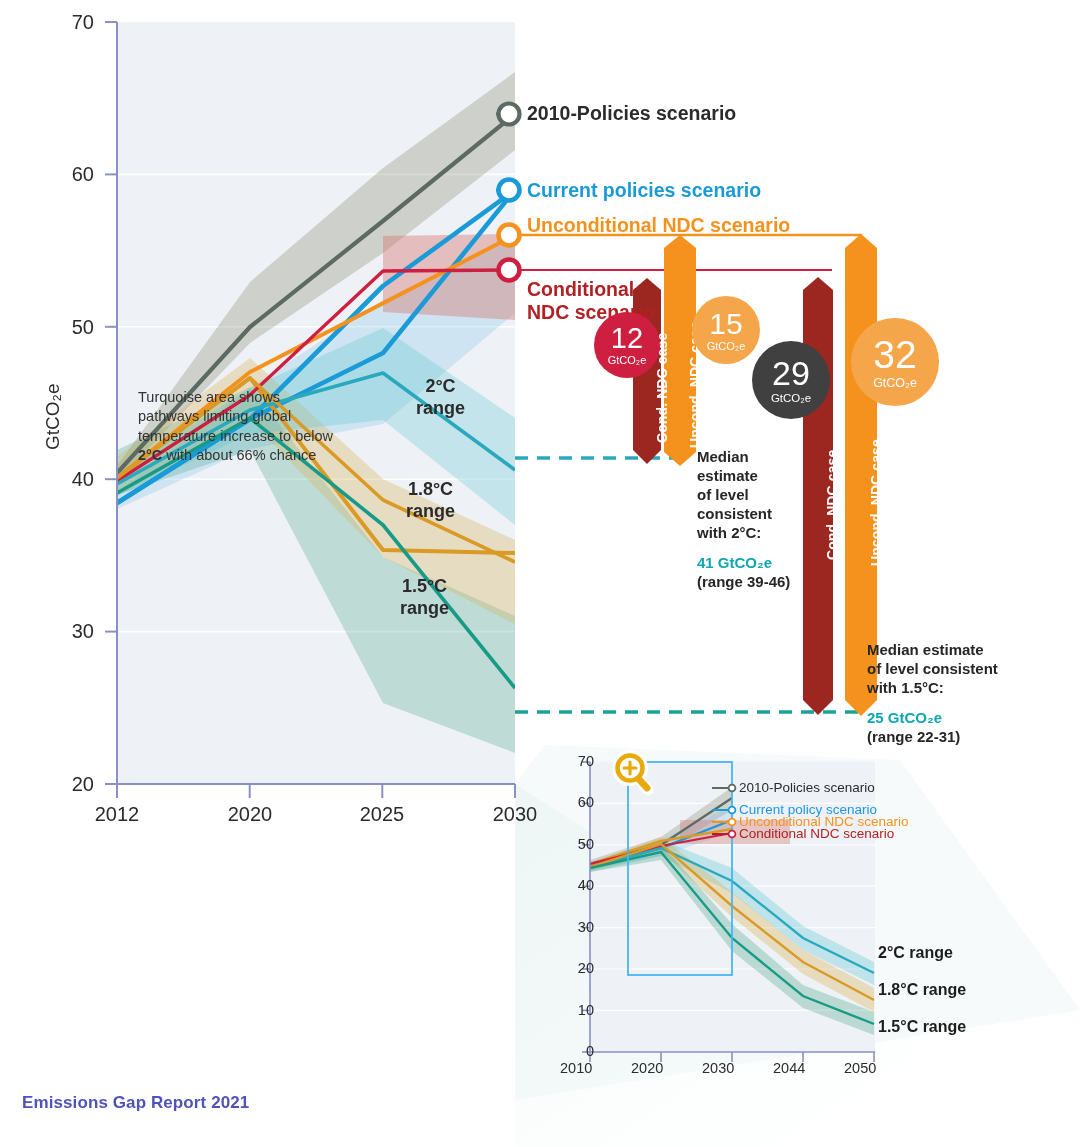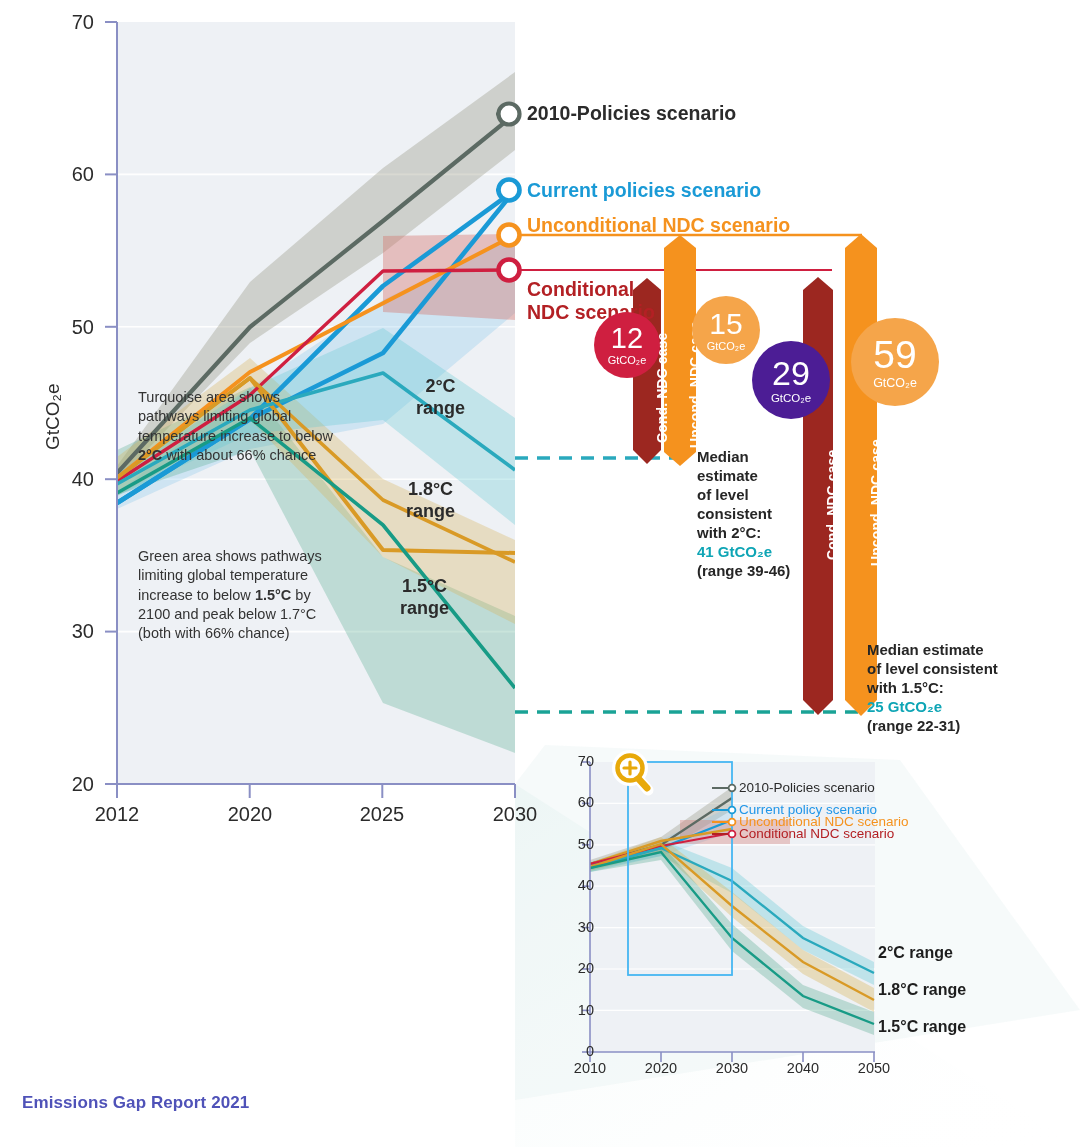--- a/index.html
+++ b/index.html
@@ -88,21 +88,21 @@
   }
 
   
   .median {
     position: absolute;
     font-size: 15px;
     color: #262626;
     line-height: 1.27;
     font-weight: bold;
   }
-  .median .val { color: #0ea5b5; }
+  .median .val { color: #0ea5b5; margin-top: 11px; }
 
   
   .bar-text {
     position: absolute;
     font-size: 14px;
     font-weight: bold;
     color: #ffffff;
     white-space: nowrap;
     transform: rotate(-90deg);
     transform-origin: left top;
@@ -129,21 +129,21 @@
     position: absolute;
     font-size: 14.5px;
     color: #2b2b2b;
     text-align: right;
     width: 34px;
   }
   .inset-xlab {
     position: absolute;
     font-size: 14.5px;
     color: #2b2b2b;
-    text-align: center;
+    text-align: left;
     width: 60px;
   }
   .inset-legend {
     position: absolute;
     font-size: 13.5px;
     white-space: nowrap;
   }
   .inset-range {
     position: absolute;
     font-size: 16px;
@@ -284,23 +284,20 @@
   <div class="range-label" style="left:416px; top:376px; white-space:pre-line;">2°C
 range</div>
   <div class="range-label" style="left:406px; top:479px; white-space:pre-line;">1.8°C
 range</div>
   <div class="range-label" style="left:400px; top:576px; white-space:pre-line;">1.5°C
 range</div>
 
   <div class="note" style="left:138px; top:388px; width:196px;">
     Turquoise area shows pathways limiting global temperature increase to below <b>2°C</b> with about 66% chance
   </div>
-  <div class="note" style="left:138px; top:547px; width:196px;">
-    Green area shows pathways limiting global temperature increase to below <b>1.5°C</b> by 2100 and peak below 1.7°C (both with 66% chance)
-  </div>
 
 
   <div class="median" style="left:697px; top:447px; width:110px;">
     <div>Median</div>
     <div>estimate</div>
     <div>of level</div>
     <div>consistent</div>
     <div>with 2°C:</div>
     <div class="val">41 GtCO₂e</div>
     <div>(range 39-46)</div>
@@ -320,26 +317,26 @@
   <div class="bar-text" style="left:868px; top:566px;">Uncond. NDC case</div>
 
   <div class="bubble" style="left:594px; top:312px; width:66px; height:66px; background:#cf1f40;">
     <span class="num" style="font-size:29px;">12</span>
     <span class="unit" style="font-size:11px; margin-top:2px;">GtCO₂e</span>
   </div>
   <div class="bubble" style="left:692px; top:296px; width:68px; height:68px; background:#f5a54a;">
     <span class="num" style="font-size:30px;">15</span>
     <span class="unit" style="font-size:11px; margin-top:2px;">GtCO₂e</span>
   </div>
-  <div class="bubble" style="left:752px; top:341px; width:78px; height:78px; background:#4c1d95;">
+  <div class="bubble" style="left:752px; top:341px; width:78px; height:78px; background:#404040;">
     <span class="num" style="font-size:34px;">29</span>
     <span class="unit" style="font-size:11.5px; margin-top:3px;">GtCO₂e</span>
   </div>
   <div class="bubble" style="left:851px; top:318px; width:88px; height:88px; background:#f5a54a;">
-    <span class="num" style="font-size:39px;">59</span>
+    <span class="num" style="font-size:39px;">32</span>
     <span class="unit" style="font-size:12.5px; margin-top:3px;">GtCO₂e</span>
   </div>
 
   <svg id="inset-svg" style="left:540px; top:740px;" width="540" height="340">
     <defs>
       <clipPath id="insetClip">
           <rect x="50" y="22" width="285" height="290"></rect>
         </clipPath>
     </defs>
 
@@ -424,21 +421,21 @@
   <div class="inset-ylab" style="left:560px; top:836px;">50</div>
   <div class="inset-ylab" style="left:560px; top:877px;">40</div>
   <div class="inset-ylab" style="left:560px; top:919px;">30</div>
   <div class="inset-ylab" style="left:560px; top:960px;">20</div>
   <div class="inset-ylab" style="left:560px; top:1002px;">10</div>
   <div class="inset-ylab" style="left:560px; top:1043px;">0</div>
 
   <div class="inset-xlab" style="left:560px; top:1060px;">2010</div>
   <div class="inset-xlab" style="left:631px; top:1060px;">2020</div>
   <div class="inset-xlab" style="left:702px; top:1060px;">2030</div>
-  <div class="inset-xlab" style="left:773px; top:1060px;">2040</div>
+  <div class="inset-xlab" style="left:773px; top:1060px;">2044</div>
   <div class="inset-xlab" style="left:844px; top:1060px;">2050</div>
 
   <div class="inset-legend" style="left:739px; top:780px; color:#2b2b2b;">2010-Policies scenario</div>
   <div class="inset-legend" style="left:739px; top:802px; color:#2196e8;">Current policy scenario</div>
   <div class="inset-legend" style="left:739px; top:814px; color:#f5921e;">Unconditional NDC scenario</div>
   <div class="inset-legend" style="left:739px; top:826px; color:#b32024;">Conditional NDC scenario</div>
 
   <div class="inset-range" style="left:878px; top:944px;">2°C range</div>
   <div class="inset-range" style="left:878px; top:981px;">1.8°C range</div>
   <div class="inset-range" style="left:878px; top:1018px;">1.5°C range</div>

